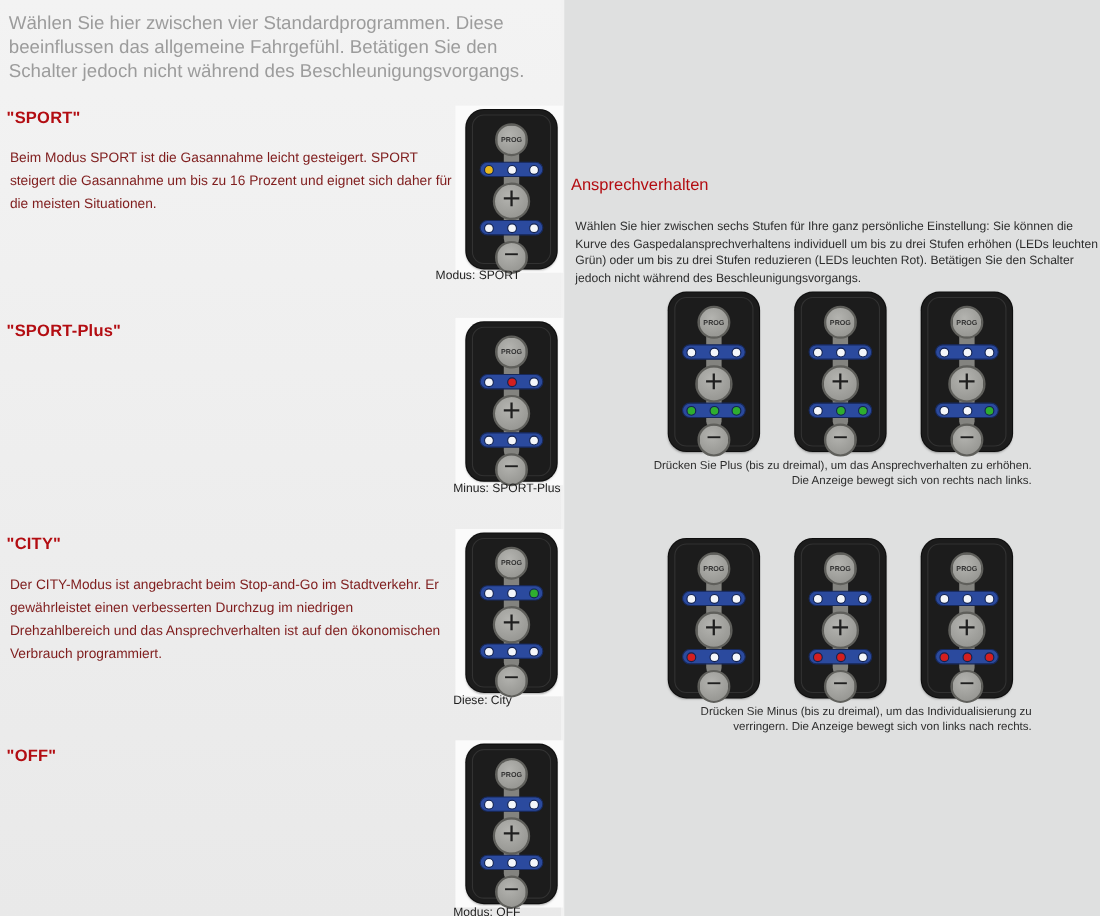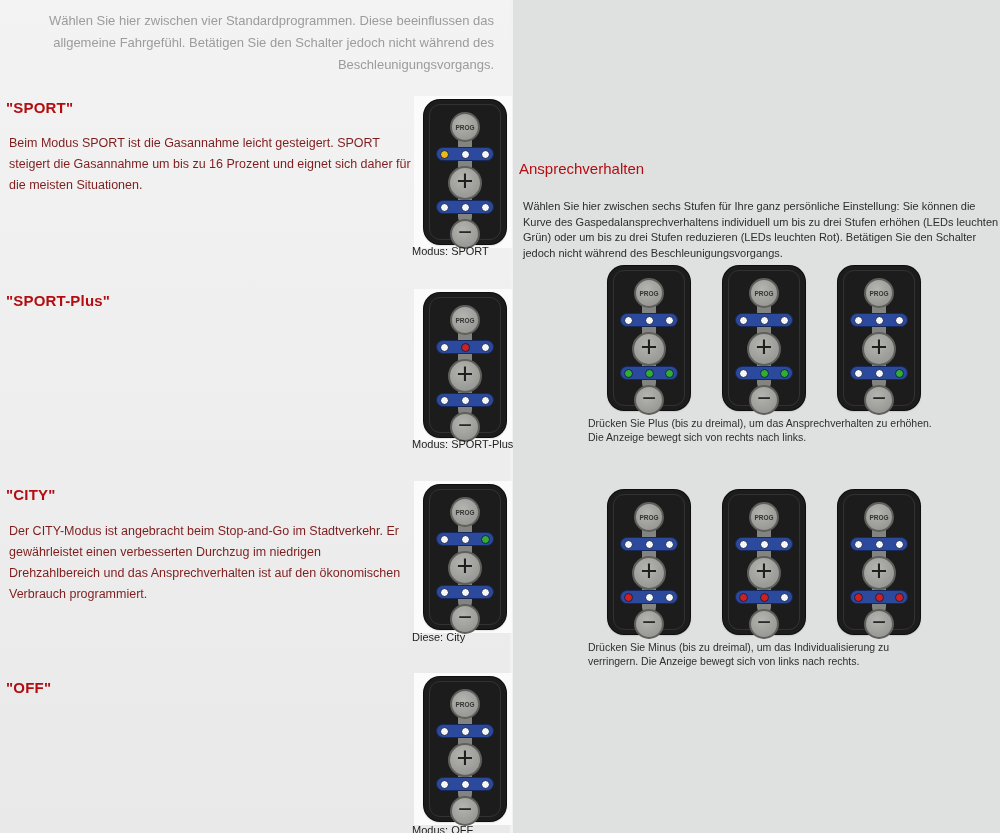--- a/index.html
+++ b/index.html
@@ -6,31 +6,31 @@
   body{font-family:"Liberation Sans", sans-serif; background:#dfdfdf;}
   .stage{position:relative; width:1000px; height:833px; overflow:hidden; background:#dfe0e0;}
 
   
   .left-col{position:absolute; left:0; top:0; width:511px; height:833px;
             background:linear-gradient(#f3f3f3, #e9e9e9); }
   .col-divider{position:absolute; left:510px; top:0; width:3px; height:833px; background:#f2f2f2;}
 
   
   .intro{position:absolute; left:8px; top:10px; width:486px; margin:0;
-         color:#9c9c9c; font-size:13px; line-height:22px;text-align:right;}
+         color:#9c9c9c; font-size:17px; line-height:22px;}
   .mode-title{position:absolute; left:6px; margin:0; color:#b30d12;
               font-size:15px; font-weight:bold; letter-spacing:.2px;}
   .mode-desc{position:absolute; left:6px; width:402px; margin:3px;
              color:#7f1d1d; font-size:12.5px; line-height:21px;}
   .indiv-title{position:absolute; left:519px; top:160px; margin:0; color:#b30d12;
                font-size:15px; font-weight:normal;}
   .indiv-desc{position:absolute; left:519px; top:195px; width:479px; margin:4px;
               color:#2d2d2d; font-size:11px; line-height:15.5px;}
   .photo-caption{position:absolute; color:#1e1e1e; font-size:11px;}
-  .row-caption{position:absolute; width:350px; text-align:left;
+  .row-caption{position:absolute; width:350px; text-align:right;
                color:#2e2e2e; font-size:10.5px; line-height:13.5px;}
 
   
   .tile{position:absolute; left:414px; width:98px; height:152px; background:#fbfbfb;}
 
   
   .device{position:absolute; width:82px; height:144px; background:#1c1c1c;
           border-radius:16px; box-shadow:0 0 0 1px #0e0e0e, 0 1px 2px rgba(0,0,0,.35);}
   .bezel{position:absolute; left:5px; right:5px; top:4px; bottom:4px;
          border:1px solid #3a3a3a; border-radius:11px; opacity:.75;}
@@ -78,42 +78,42 @@
       <span class="led" data-color="white"></span>
     </div>
     <div class="btn btn-plus">+</div>
     <div class="ledbar ledbar-bottom">
       <span class="led" data-color="white"></span>
       <span class="led" data-color="white"></span>
       <span class="led" data-color="white"></span>
     </div>
     <div class="btn btn-minus">−</div>
   </div>
-  <div class="photo-caption" style="left:412px; top:245px">Modus: SPORT</div>
+  <div class="photo-caption" style="left:396px; top:245px">Modus: SPORT</div>
 
   <h2 class="mode-title" style="top:292px">"SPORT-Plus"</h2>
   <div class="tile" style="top:289px"></div>
   <div class="device" style="left:424px; top:293px">
     <div class="bezel"></div>
     <div class="spine"></div>
     <div class="btn btn-prog">PROG</div>
     <div class="ledbar ledbar-top">
       <span class="led" data-color="white"></span>
       <span class="led" data-color="red"></span>
       <span class="led" data-color="white"></span>
     </div>
     <div class="btn btn-plus">+</div>
     <div class="ledbar ledbar-bottom">
       <span class="led" data-color="white"></span>
       <span class="led" data-color="white"></span>
       <span class="led" data-color="white"></span>
     </div>
     <div class="btn btn-minus">−</div>
   </div>
-  <div class="photo-caption" style="left:412px; top:438px">Modus: SPORT-Plus</div>
+  <div class="photo-caption" style="left:412px; top:438px">Minus: SPORT-Plus</div>
 
   <h2 class="mode-title" style="top:486px">"CITY"</h2>
   <p class="mode-desc" style="top:518px">Der CITY-Modus ist angebracht beim Stop-and-Go im Stadtverkehr. Er gewährleistet einen verbesserten Durchzug im niedrigen Drehzahlbereich und das Ansprechverhalten ist auf den ökonomischen Verbrauch programmiert.</p>
   <div class="tile" style="top:481px"></div>
   <div class="device" style="left:424px; top:485px">
     <div class="bezel"></div>
     <div class="spine"></div>
     <div class="btn btn-prog">PROG</div>
     <div class="ledbar ledbar-top">
       <span class="led" data-color="white"></span>

